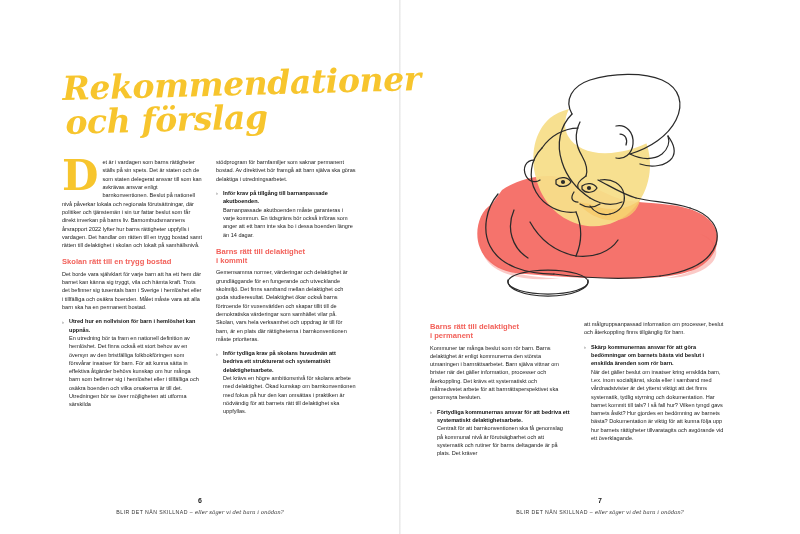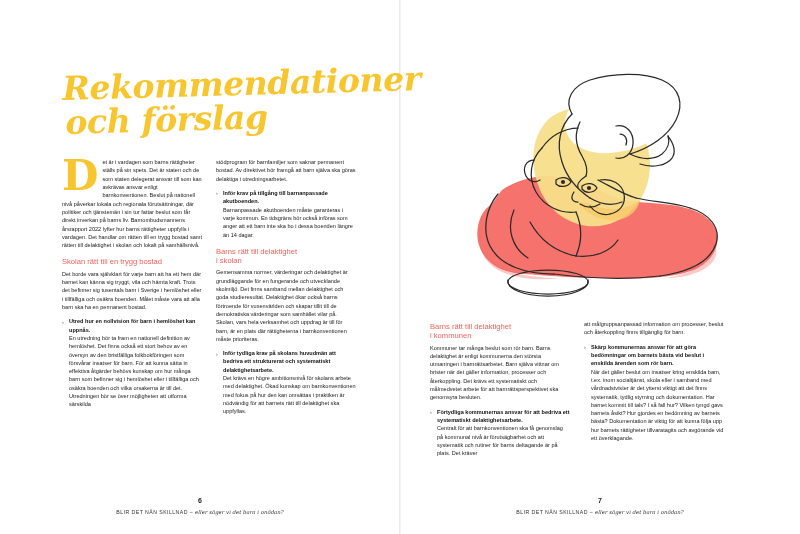--- a/index.html
+++ b/index.html
@@ -49,21 +49,21 @@
     font-weight:700;
     font-size:42px;
     line-height:0.80;
     color:#F7C52D;
     margin:1px 4px 0 0;
   }
 
   
   .shead{
     color:#F2615A;
-    font-weight:400;
+    font-weight:700;
     font-size:7.6px;
     line-height:1.22;
     margin:8px 0 3px 0;
   }
   .shead.first{margin-top:2px;}
 
   
   .rec{
     position:relative;
     padding-left:7px;
@@ -130,21 +130,21 @@
     <p>stödprogram för barnfamiljer som saknar permanent bostad. Av direktivet bör framgå att barn själva ska göras delaktiga i utredningsarbetet.</p>
 
     <div class="rec">
       <span class="arrow">›</span>
       <span class="rtitle">Inför krav på tillgång till barnanpassade akutboenden.</span>
       <span class="rbody">Barnanpassade akutboenden måste garanteras i varje kommun. En tidsgräns bör också införas som anger att ett barn inte ska bo i dessa boenden längre än 14 dagar.</span>
     </div>
 
     <div class="shead">
       <span>Barns rätt till delaktighet</span><br>
-      <span>i skolan</span>
+      <span>i kommit</span>
     </div>
 
     <p>Gemensamma normer, värderingar och delaktighet är grundläggande för en fungerande och utvecklande skolmiljö. Det finns samband mellan delaktighet och goda studieresultat. Delaktighet ökar också barns förtroende för vuxenvärlden och skapar tillit till de demokratiska värderingar som samhället vilar på. Skolan, vars hela verksamhet och uppdrag är till för barn, är en plats där rättigheterna i barnkonventionen måste prioriteras.</p>
 
     <div class="rec">
       <span class="arrow">›</span>
       <span class="rtitle">Inför tydliga krav på skolans huvudmän att bedriva ett strukturerat och systematiskt delaktighetsarbete.</span>
       <span class="rbody">Det krävs en högre ambitionsnivå för skolans arbete med delaktighet. Ökad kunskap om barnkonventionen med fokus på hur den kan omsättas i praktiken är nödvändig för att barnets rätt till delaktighet ska uppfyllas.</span>
     </div>
   </div>
@@ -218,21 +218,21 @@
 
         <ellipse cx="118" cy="230" rx="40" ry="12"></ellipse>
         <path d="M78 228 C76 236 92 244 118 244 C144 244 160 236 158 228"></path>
       </g>
     </svg>
   </div>
 
   <div class="col" style="left:430px;top:320px;width:140px;">
     <div class="shead first">
       <span>Barns rätt till delaktighet</span><br>
-      <span>i kommunen</span>
+      <span>i permanent</span>
     </div>
 
     <p>Kommuner tar många beslut som rör barn. Barns delaktighet är enligt kommunerna den största utmaningen i barnrättsarbetet. Barn själva vittnar om brister när det gäller information, processer och återkoppling. Det krävs ett systematiskt och målmedvetet arbete för att barnrättsperspektivet ska genomsyra besluten.</p>
 
     <div class="rec">
       <span class="arrow">›</span>
       <span class="rtitle">Förtydliga kommunernas ansvar för att bedriva ett systematiskt delaktighetsarbete.</span>
       <span class="rbody">Centralt för att barnkonventionen ska få genomslag på kommunal nivå är förutsägbarhet och att systematik och rutiner för barns deltagande är på plats. Det kräver</span>
     </div>
   </div>

